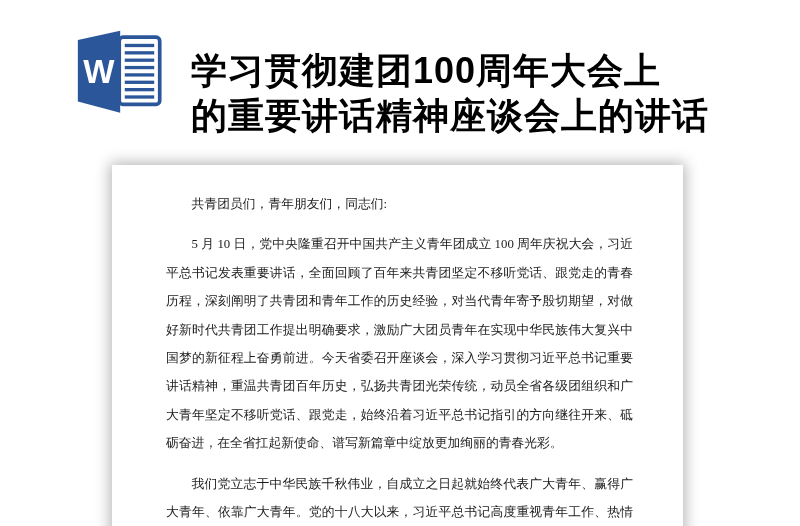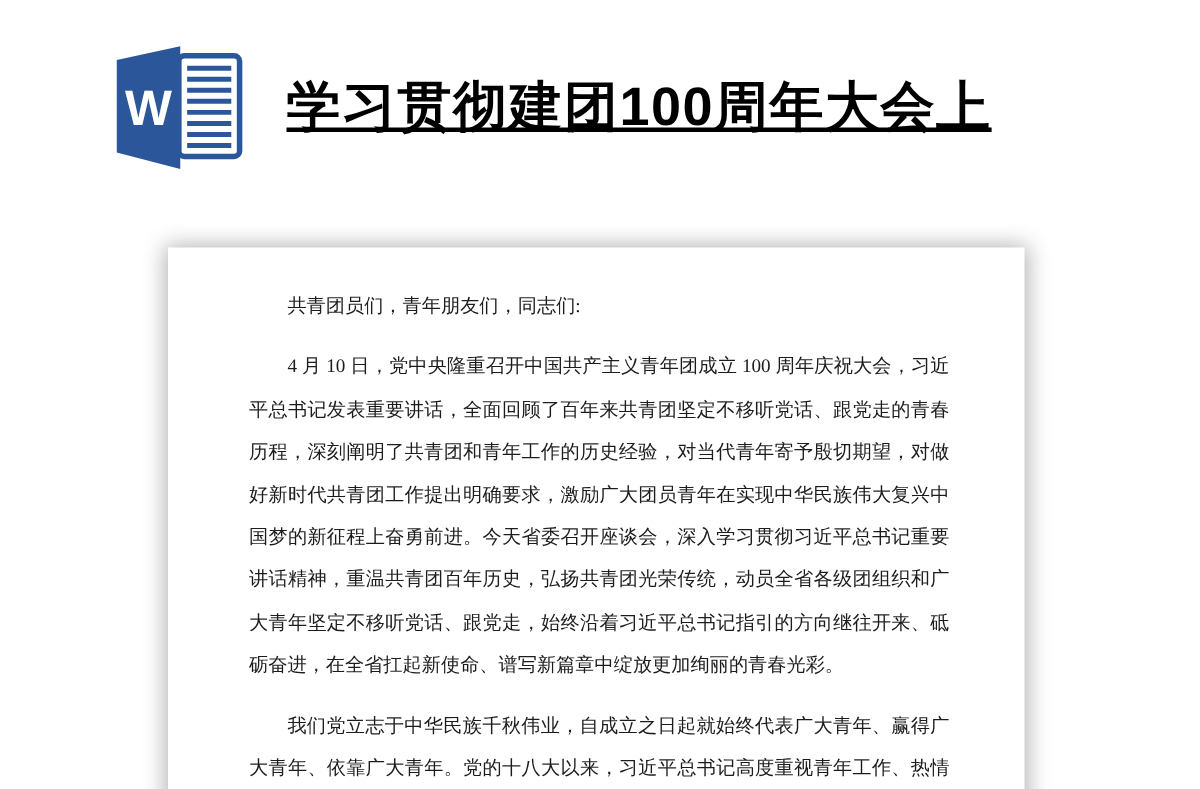--- a/index.html
+++ b/index.html
@@ -38,21 +38,21 @@
     left: 191px;
     top: 24px;
     width: 600px;
     color: #000000;
     font-size: 36px;
     font-weight: 800;
     line-height: 45px;
     letter-spacing: 1px;
     font-family: "Liberation Sans", "DejaVu Sans", sans-serif;
   }
-  .big-title .tline { white-space: nowrap; text-decoration: underline; }
+  .big-title .tline { white-space: nowrap; }
 
   
   .doc-page {
     position: absolute;
     left: 112px;
     top: 165px;
     width: 571px;
     height: 620px; 
     background: #ffffff;
     box-shadow: 0 0 14px 2px rgba(0, 0, 0, 0.30);
@@ -100,22 +100,23 @@
         <line x1="53" y1="75" x2="85" y2="75"></line>
       </g>
 
       <polygon points="2,13 48,3 48,92 2,80" fill="#2b579a"></polygon>
 
       <text x="25" y="60" text-anchor="middle" font-family="Liberation Sans, DejaVu Sans, sans-serif" font-size="36" font-weight="700" fill="#ffffff">W</text>
     </svg>
   </div>
   <h1 class="big-title">
     <div class="tline">学习贯彻建团100周年大会上</div>
+    <div class="tline">的重要讲话精神座谈会上的讲话</div>
   </h1>
 </div>
 
 <div class="doc-page">
   <div class="doc-body">
       <p>共青团员们，青年朋友们，同志们:</p>
-      <p>4 月 10 日，党中央隆重召开中国共产主义青年团成立 100 周年庆祝大会，习近平总书记发表重要讲话，全面回顾了百年来共青团坚定不移听党话、跟党走的青春历程，深刻阐明了共青团和青年工作的历史经验，对当代青年寄予殷切期望，对做好新时代共青团工作提出明确要求，激励广大团员青年在实现中华民族伟大复兴中国梦的新征程上奋勇前进。今天省委召开座谈会，深入学习贯彻习近平总书记重要讲话精神，重温共青团百年历史，弘扬共青团光荣传统，动员全省各级团组织和广大青年坚定不移听党话、跟党走，始终沿着习近平总书记指引的方向继往开来、砥砺奋进，在全省扛起新使命、谱写新篇章中绽放更加绚丽的青春光彩。</p>
+      <p>5 月 10 日，党中央隆重召开中国共产主义青年团成立 100 周年庆祝大会，习近平总书记发表重要讲话，全面回顾了百年来共青团坚定不移听党话、跟党走的青春历程，深刻阐明了共青团和青年工作的历史经验，对当代青年寄予殷切期望，对做好新时代共青团工作提出明确要求，激励广大团员青年在实现中华民族伟大复兴中国梦的新征程上奋勇前进。今天省委召开座谈会，深入学习贯彻习近平总书记重要讲话精神，重温共青团百年历史，弘扬共青团光荣传统，动员全省各级团组织和广大青年坚定不移听党话、跟党走，始终沿着习近平总书记指引的方向继往开来、砥砺奋进，在全省扛起新使命、谱写新篇章中绽放更加绚丽的青春光彩。</p>
       <p>我们党立志于中华民族千秋伟业，自成立之日起就始终代表广大青年、赢得广大青年、依靠广大青年。党的十八大以来，习近平总书记高度重视青年工作、热情关心青年成长，主持召开党的历史上第一次中央党的群团工作会议，指导制定新中国历史上第一个青年发展规划、第一部专门关于青年的白皮书，每年“五四”前后都把时间留给青年人，与青年谈心、给青年回信、为青年鼓劲，提出了一系列具有方向性、时代性、开创性的新观点新论断新要求，形成了习近平总书记关于青年工作的重要思想，指引青年和青年工作不断书写新的华章、开创新的篇章。在庆祝中国共产主义青年团成立 100 周年大会上，习近</p>
     </div>
 </div>
 
 </body></html>

